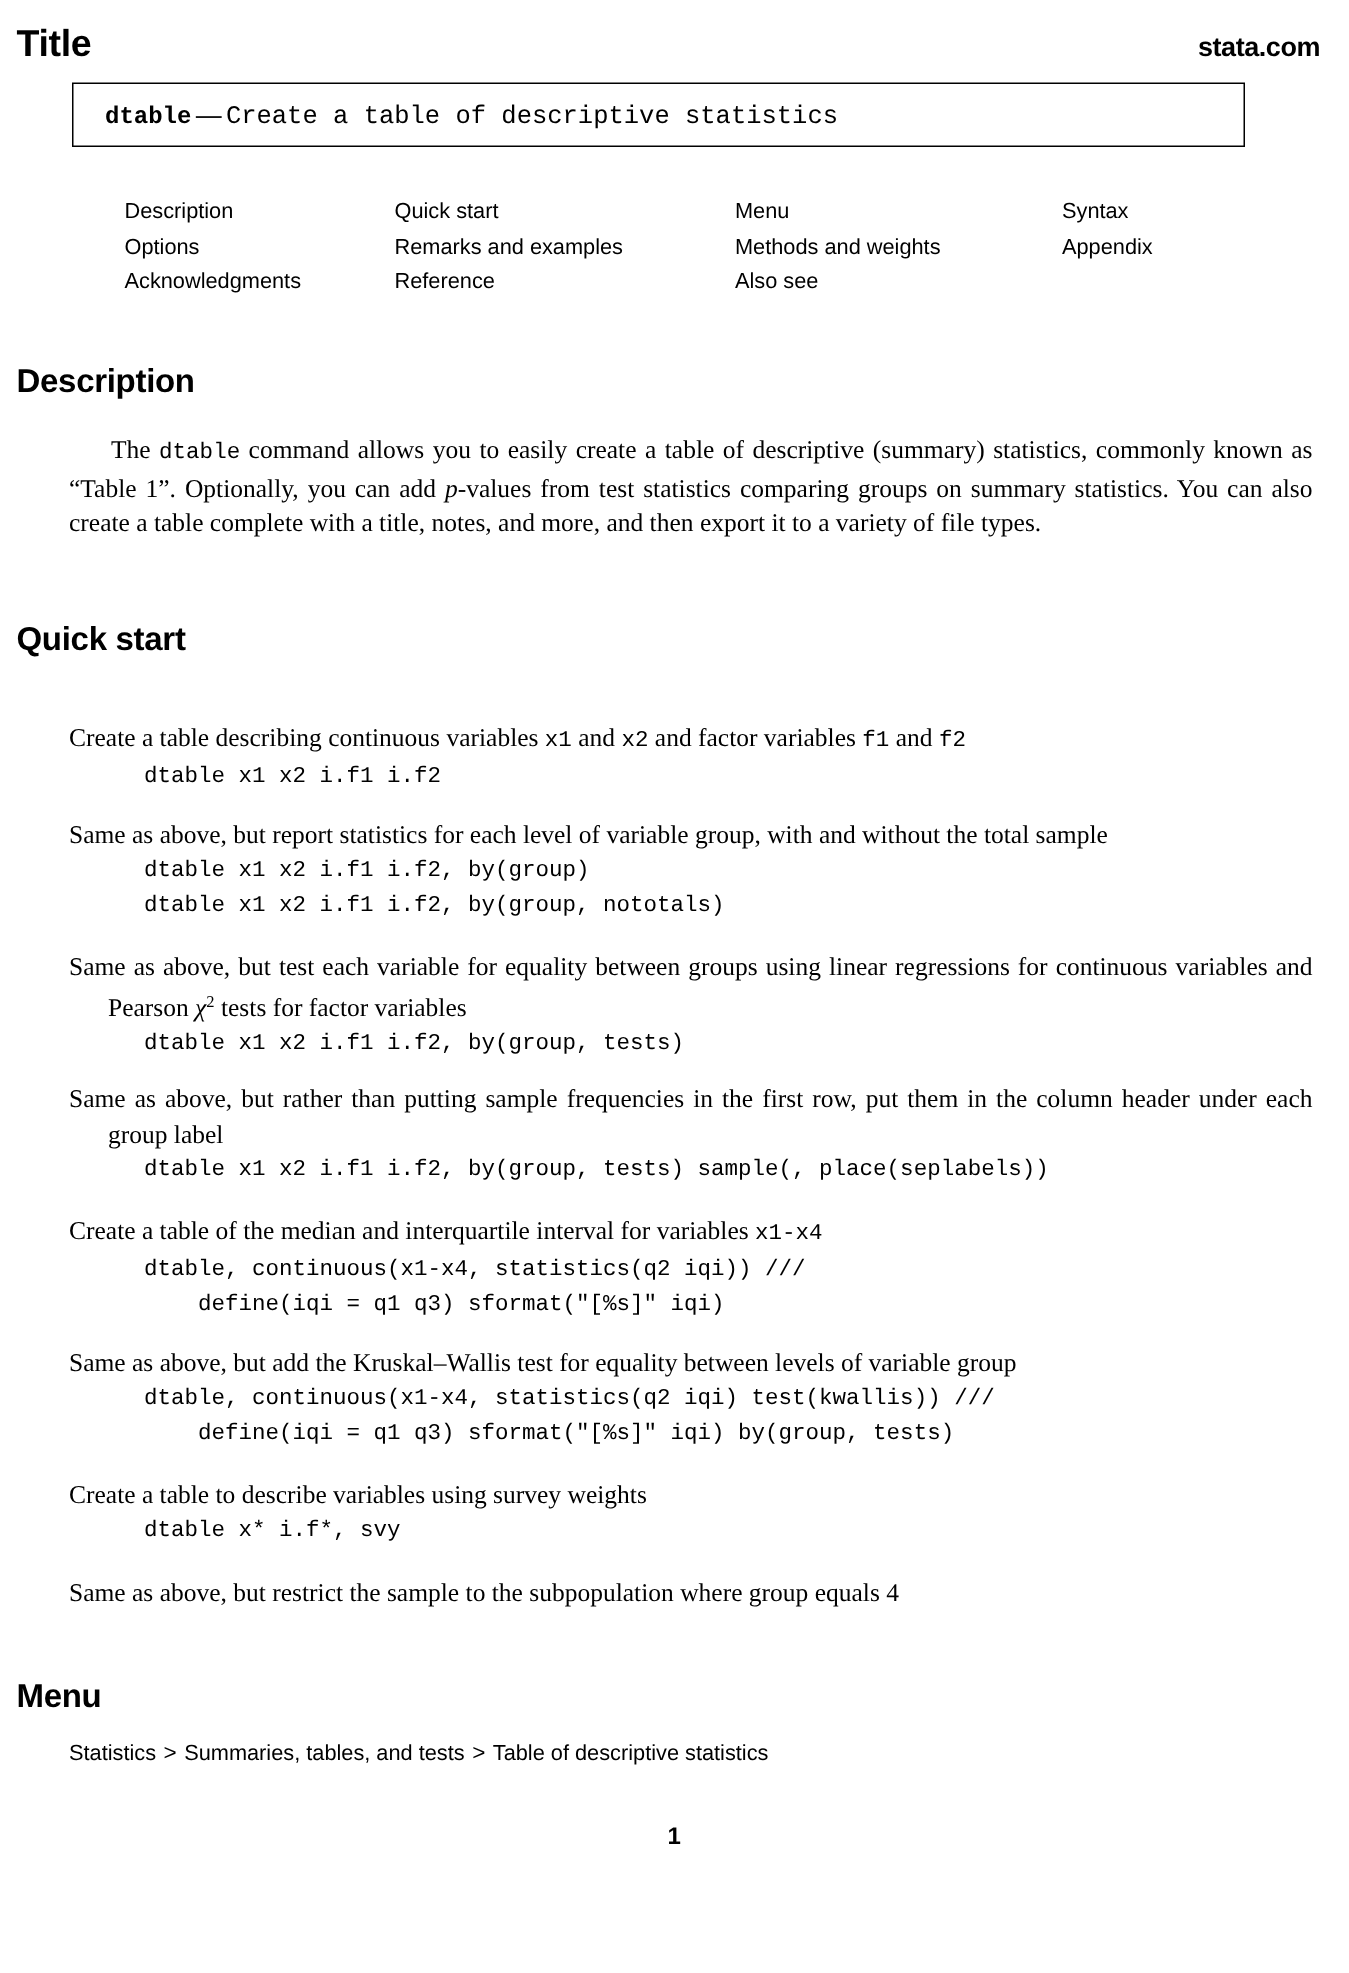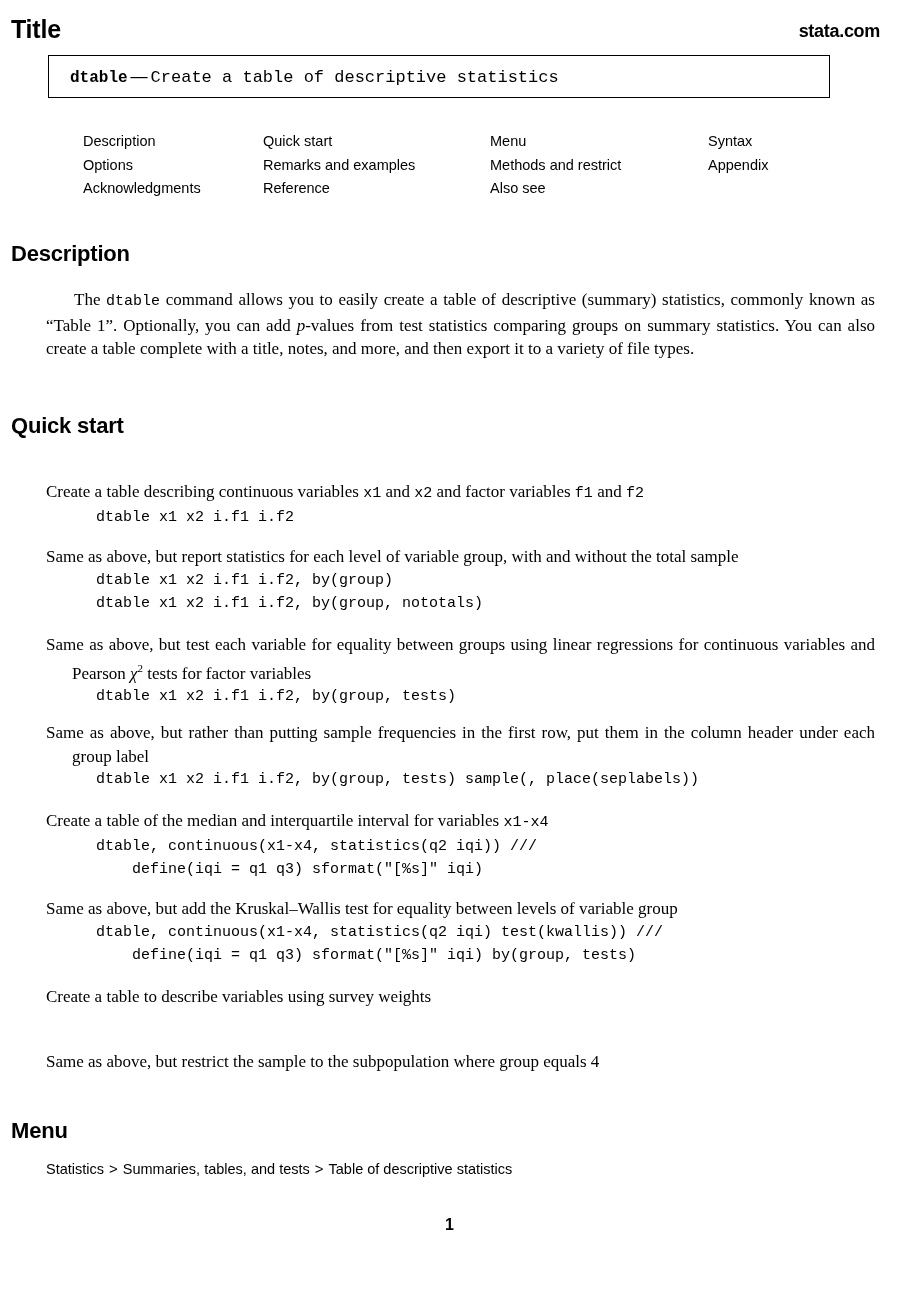--- a/index.html
+++ b/index.html
@@ -227,21 +227,21 @@
       <div class="toc-item">Options</div>
       <div class="toc-item">Acknowledgments</div>
     </div>
     <div class="toc-col c2">
       <div class="toc-item">Quick start</div>
       <div class="toc-item">Remarks and examples</div>
       <div class="toc-item">Reference</div>
     </div>
     <div class="toc-col c3">
       <div class="toc-item">Menu</div>
-      <div class="toc-item">Methods and restrict</div>
+      <div class="toc-item">Methods and weights</div>
       <div class="toc-item">Also see</div>
     </div>
     <div class="toc-col c4">
       <div class="toc-item">Syntax</div>
       <div class="toc-item">Appendix</div>
     </div>
   </div>
 
   <div class="section-head" id="head-description">Description</div>
   <div class="body-para" id="desc-para">
@@ -278,20 +278,21 @@
   </div>
 
   <div class="qs-block" id="qs6">
     <div class="qs-text nojust">Same as above, but add the Kruskal–Wallis test for equality between levels of variable group</div>
     <div class="qs-code">dtable, continuous(x1-x4, statistics(q2 iqi) test(kwallis)) ///</div>
     <div class="qs-code">    define(iqi = q1 q3) sformat("[%s]" iqi) by(group, tests)</div>
   </div>
 
   <div class="qs-block" id="qs7">
     <div class="qs-text nojust">Create a table to describe variables using survey weights</div>
+    <div class="qs-code">dtable x* i.f*, svy</div>
   </div>
 
   <div class="qs-block" id="qs8">
     <div class="qs-text nojust">Same as above, but restrict the sample to the subpopulation where group equals 4</div>
   </div>
 
   <div class="section-head" id="head-menu">Menu</div>
   <div class="menu-path">
     <span>Statistics</span><span class="menu-sep">&gt;</span><span>Summaries, tables, and tests</span><span class="menu-sep">&gt;</span><span>Table of descriptive statistics</span>
   </div>

